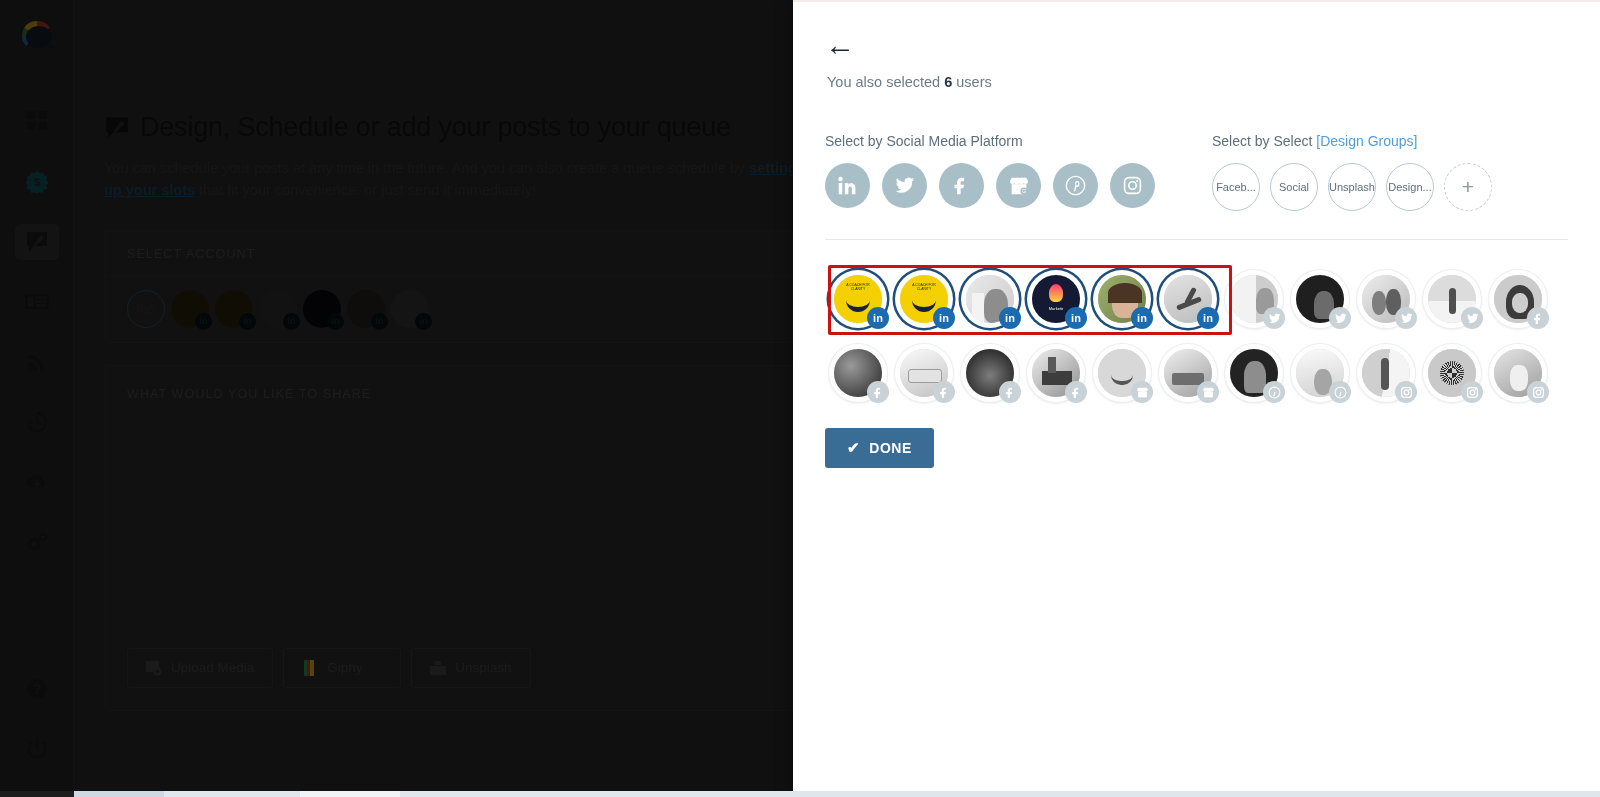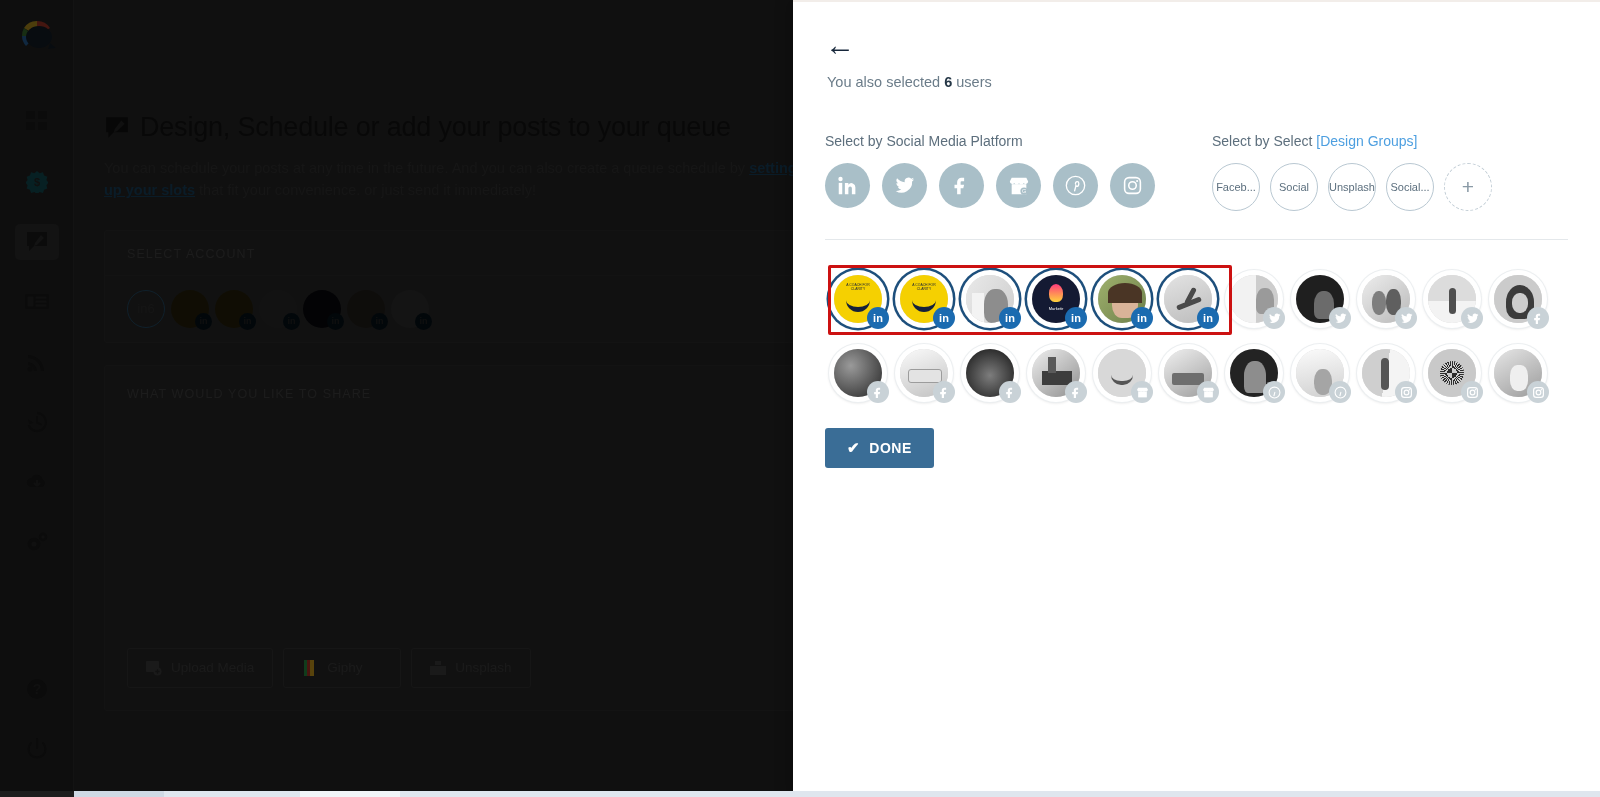--- a/index.html
+++ b/index.html
@@ -474,21 +474,21 @@
 
       <div class="pick-col right">
         <div class="pick-label">
           <span>Select by Select</span>
           <span class="mg">[Design Groups]</span>
         </div>
         <div class="grp-row">
           <div class="grp">Faceb...</div>
           <div class="grp">Social</div>
           <div class="grp">Unsplash</div>
-          <div class="grp">Social...</div>
+          <div class="grp">Design...</div>
           <div class="grp add">+</div>
         </div>
       </div>
     </div>
 
     <div class="hr"></div>
 
     <div class="acct-area">
       <div class="acct-row" id="row1">
           <div class="acct selected">

